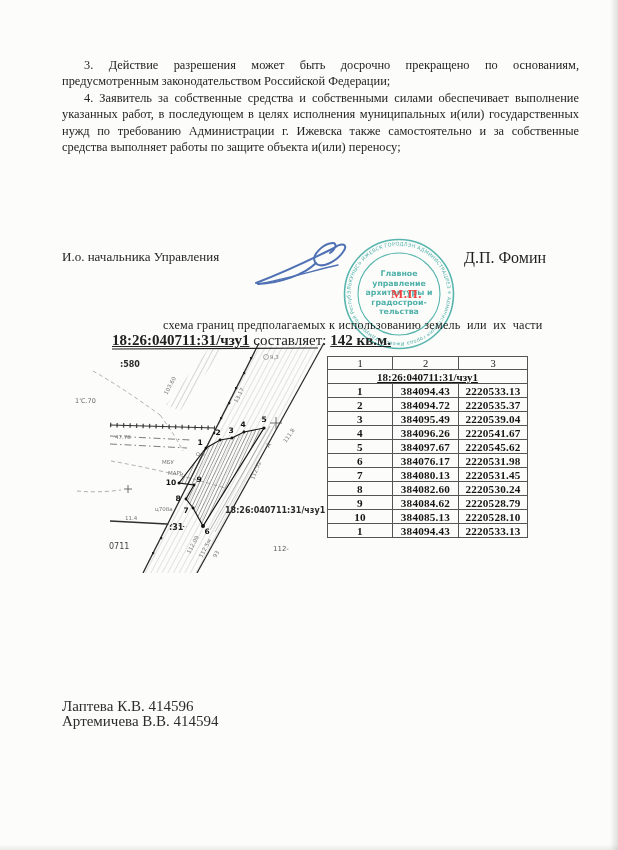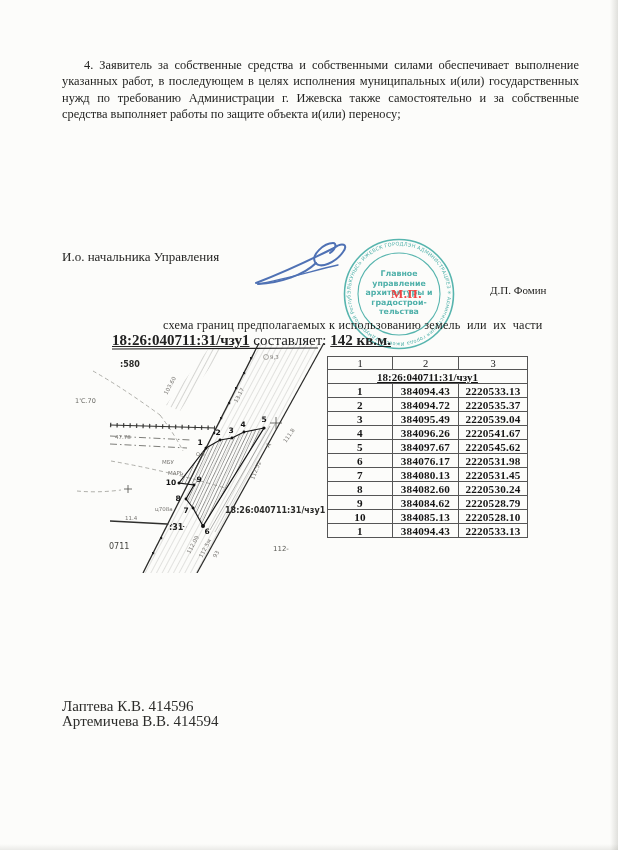--- a/index.html
+++ b/index.html
@@ -12,21 +12,21 @@
   .abs{position:absolute;}
   
   .doc-text{
     left:62px;top:57px;width:517px;
     font-size:12.4px;line-height:16.4px;
     text-align:justify;color:#242422;
   }
   .doc-text p{margin:0;text-indent:22px;}
   
   .signoff-position{left:62px;top:249px;font-size:13px;}
-  .signoff-name{left:490px;top:249px;font-size:11px;margin-top:35px;}
+  .signoff-name{left:464px;top:249px;font-size:16px;}
   .mp-mark{left:391px;top:286px;font-size:13px;font-weight:600;letter-spacing:.5px;color:#ef4444;z-index:6;}
   
   .scheme-title{left:163px;top:318px;font-size:12.2px;letter-spacing:.2px;color:#1d1d1b;white-space:pre;z-index:5;}
   .scheme-subtitle{left:112px;top:332px;font-size:15px;color:#222;z-index:5;white-space:pre;}
   .scheme-subtitle .u{text-decoration:underline;font-weight:600;}
   
   .coord-table{
     left:327px;top:356px;width:200px;
     border-collapse:collapse;table-layout:fixed;
     color:#161616;
@@ -44,20 +44,21 @@
   .scan-edge-right{right:0;top:0;width:8px;height:850px;
     background:linear-gradient(to right,rgba(110,110,100,0),rgba(110,110,100,.20));}
   .scan-edge-bottom{left:0;bottom:0;width:618px;height:6px;
     background:linear-gradient(to bottom,rgba(110,110,100,0),rgba(110,110,100,.12));}
   svg text{font-family:"DejaVu Sans","Liberation Sans",sans-serif;}
 </style>
 </head>
 <body>
 
 <div class="abs doc-text">
+  <p>3.  Действие разрешения  может быть досрочно прекращено по основаниям, предусмотренным законодательством Российской Федерации;</p>
   <p>4.  Заявитель за собственные средства и собственными силами обеспечивает выполнение указанных работ, в последующем в целях исполнения муниципальных и(или) государственных нужд по требованию Администрации г. Ижевска также самостоятельно и за собственные средства выполняет работы по защите объекта и(или) переносу;</p>
 </div>
 
 <div class="abs signoff-position">И.о. начальника Управления</div>
 <div class="abs signoff-name">Д.П. Фомин</div>
 
 <svg class="abs" style="left:246px;top:233px;z-index:4;" width="115" height="62" viewBox="0 0 115 62">
   <g fill="none" stroke="#3d63ad" stroke-width="2" stroke-linecap="round" opacity="0.9">
     <path d="M 10 50 C 36 40 66 26 88 15"></path>
     <path d="M 88 15 C 96 9 103 11 97 19 C 90 29 74 37 69 29 C 65 22 78 10 87 10 C 91 10 90 16 84 20"></path>

